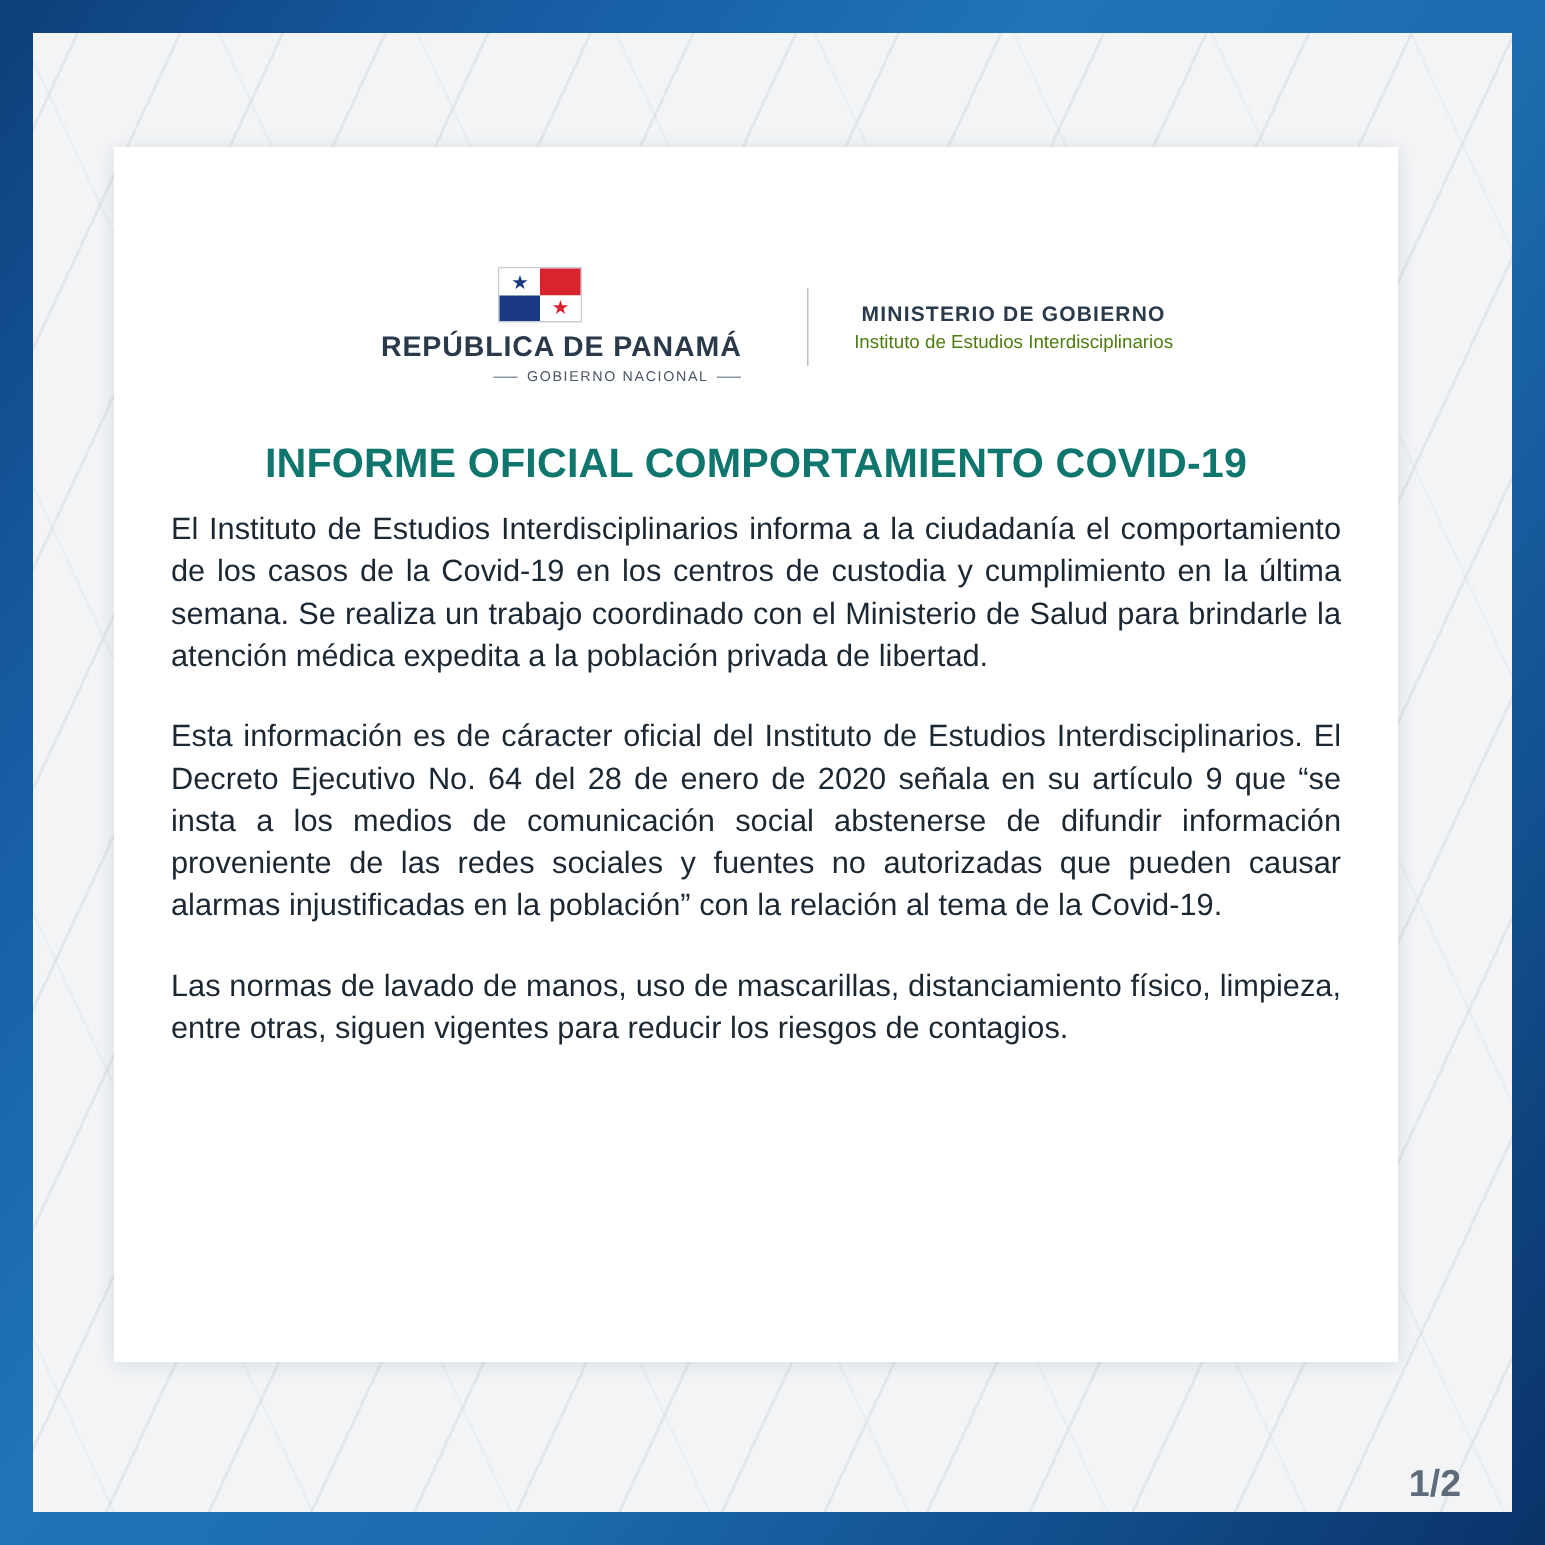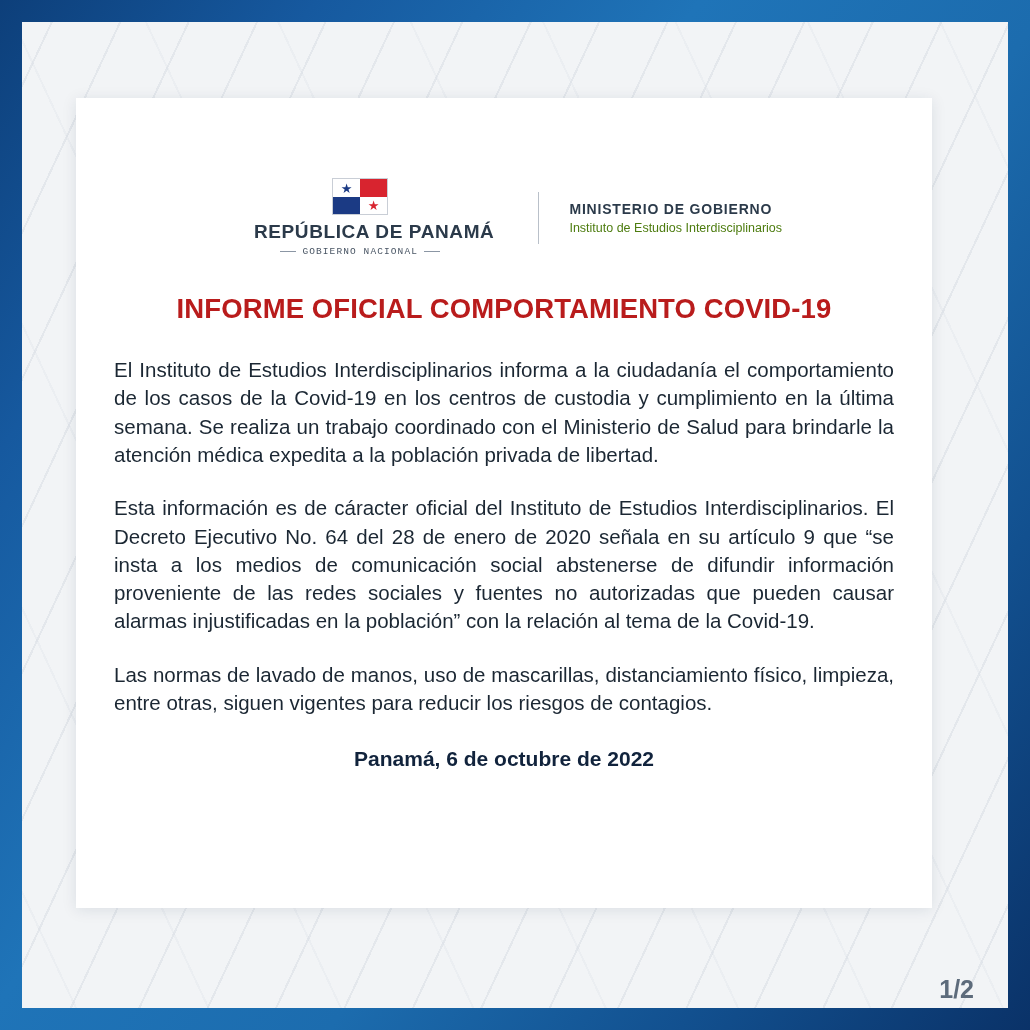--- a/index.html
+++ b/index.html
@@ -130,67 +130,66 @@
     margin-left: 28px;
   }
   .rep-sub {
     margin-top: 3px;
     font-size: 9.5px;
     letter-spacing: 1.1px;
     color: #4a5665;
     white-space: nowrap;
     display: flex;
     align-items: center;
-    justify-content: center;
+    justify-content: flex-end;
     gap: 6px;
-    font-family: Liberation Mono, monospace;
   }
   .rep-sub .dash {
     display: inline-block;
     width: 16px;
     height: 1px;
     background: #8b96a4;
   }
 
   .divider-v {
     width: 1px;
     height: 52px;
     background: #b9c0c9;
     margin: 0 14px;
   }
 
-  .logo-right { text-align: left; }
+  .logo-right { text-align: center; }
   .min-name {
     font-size: 14px;
     font-weight: bold;
     letter-spacing: 0.8px;
     color: #2b3a4a;
     white-space: nowrap;
   }
   .min-sub {
     margin-top: 4px;
     font-size: 12.5px;
     color: #4d7c0f;
     white-space: nowrap;
   }
 
   
   .title {
     margin-top: 34px;
     text-align: center;
     font-size: 27.5px;
     font-weight: bold;
-    color: #b91c1c;
+    color: #0f766e;
     line-height: 1.28;
     letter-spacing: 0.1px;
   }
 
   
   .body-text {
-    margin-top: 30px;
+    margin-top: 13px;
   }
   .body-text p {
     margin: 0 0 25px 0;
     font-size: 20.5px;
     line-height: 1.38;
     color: #1b2733;
     text-align: justify;
     text-justify: inter-word;
   }
   .body-text p:last-child { margin-bottom: 0; }
@@ -253,17 +252,16 @@
     <div class="title">
       <div>INFORME OFICIAL COMPORTAMIENTO COVID-19</div>
     </div>
 
     <div class="body-text">
       <p>El Instituto de Estudios Interdisciplinarios informa a la ciudadanía el comportamiento de los casos de la Covid-19 en los centros de custodia y cumplimiento en la última semana. Se realiza un trabajo coordinado con el Ministerio de Salud para brindarle la atención médica expedita a la población privada de libertad.</p>
       <p>Esta información es de cáracter oficial del Instituto de Estudios Interdisciplinarios. El Decreto Ejecutivo No. 64 del 28 de enero de 2020 señala en su artículo 9 que “se insta a los medios de comunicación social abstenerse de difundir información proveniente de las redes sociales y fuentes no autorizadas que pueden causar alarmas injustificadas en la población” con la relación al tema de la Covid-19.</p>
       <p>Las normas de lavado de manos, uso de mascarillas, distanciamiento físico, limpieza, entre otras, siguen vigentes para reducir los riesgos de contagios.</p>
     </div>
 
-    <div class="signoff">Panamá, 6 de octubre de 2022</div>
   </div>
 
   <div class="page-counter">1/2</div>
 </div>
 
 </body></html>

